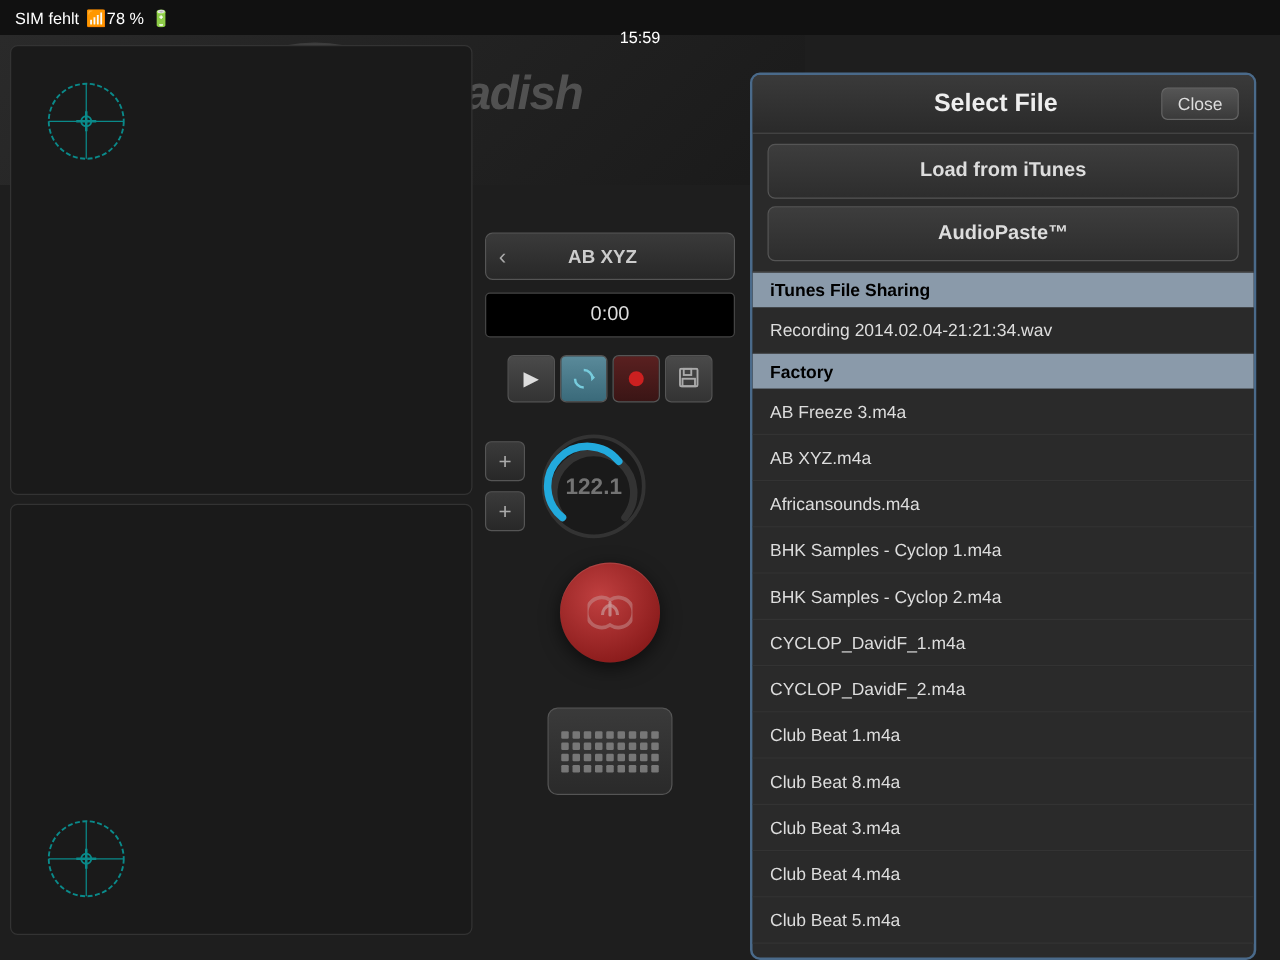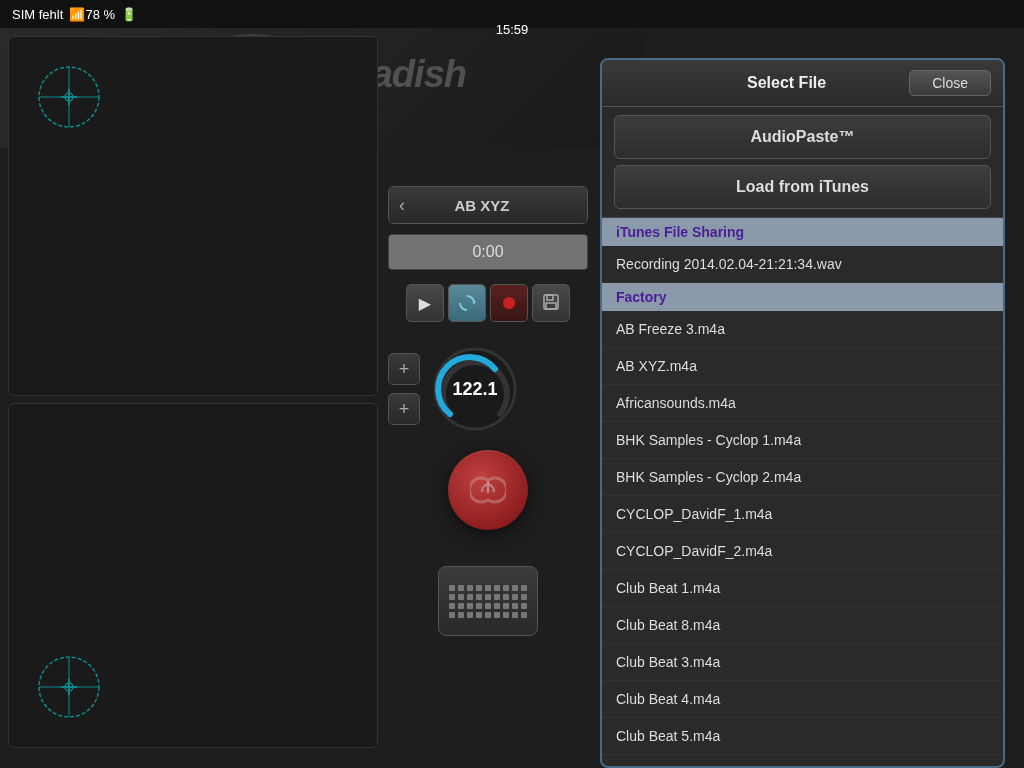--- a/index.html
+++ b/index.html
@@ -120,21 +120,21 @@
     .track-name {
       color: #ccc;
       font-size: 15px;
       font-weight: 600;
     }
 
     
     .time-display {
       width: 200px;
       height: 36px;
-      background: #737373;
+      background: #000000;
       border: 1px solid #444;
       border-radius: 4px;
       display: flex;
       align-items: center;
       justify-content: center;
       color: #ddd;
       font-size: 16px;
       font-weight: 500;
       margin-bottom: 8px;
     }
@@ -187,21 +187,21 @@
       width: 90px;
       height: 90px;
       position: relative;
       display: flex;
       align-items: center;
       justify-content: center;
     }
 
     .bpm-value {
       position: absolute;
-      color: #ffffff;
+      color: #737373;
       font-size: 18px;
       font-weight: 700;
       z-index: 2;
     }
 
     
     .power-btn {
       width: 80px;
       height: 80px;
       background: radial-gradient(circle at 40% 35%, #c04040, #7a1010);
@@ -246,32 +246,32 @@
       border-bottom: 1px solid #555;
       border-radius: 6px 6px 0 0;
       padding: 10px 12px;
       display: flex;
       align-items: center;
       justify-content: space-between;
     }
 
     .dialog-title {
       color: #eee;
-      font-size: 16px;
+      font-size: 20px;
       font-weight: 600;
       flex: 1;
       text-align: center;
     }
 
     .close-btn {
       background: linear-gradient(180deg, #555, #3a3a3a);
       border: 1px solid #666;
       border-radius: 5px;
       color: #ddd;
-      padding: 4px 22px;
+      padding: 4px 12px;
       font-size: 14px;
       cursor: pointer;
     }
 
     .dialog-actions {
       padding: 8px 12px;
       display: flex;
       flex-direction: column;
       gap: 6px;
     }
@@ -304,21 +304,21 @@
     }
     .file-list::-webkit-scrollbar-thumb {
       background: #555;
       border-radius: 3px;
     }
 
     .list-section-header {
       padding: 6px 14px;
       font-size: 14px;
       font-weight: 700;
-      color: #4c1d95;
+      color: #000000;
       background: #8a9aaa;
     }
 
     .list-item {
       padding: 10px 14px;
       font-size: 14px;
       color: #ddd;
       border-bottom: 1px solid #333;
       cursor: pointer;
       background: #2a2a2a;
@@ -508,22 +508,22 @@
 
   <div class="dialog-overlay">
 
     <div class="dialog-header">
       <div style="width:50px;"></div>
       <div class="dialog-title">Select File</div>
       <button class="close-btn">Close</button>
     </div>
 
     <div class="dialog-actions">
+      <button class="action-btn">Load from iTunes</button>
       <button class="action-btn">AudioPaste™</button>
-      <button class="action-btn">Load from iTunes</button>
     </div>
 
     <div class="file-list" id="file-list-container">
     <div class="list-section-header">iTunes File Sharing</div>
         <div class="list-item">Recording 2014.02.04-21:21:34.wav</div>
         <div class="list-section-header">Factory</div>
         <div class="list-item">AB Freeze 3.m4a</div>
         <div class="list-item">AB XYZ.m4a</div>
         <div class="list-item">Africansounds.m4a</div>
         <div class="list-item">BHK Samples - Cyclop 1.m4a</div>

